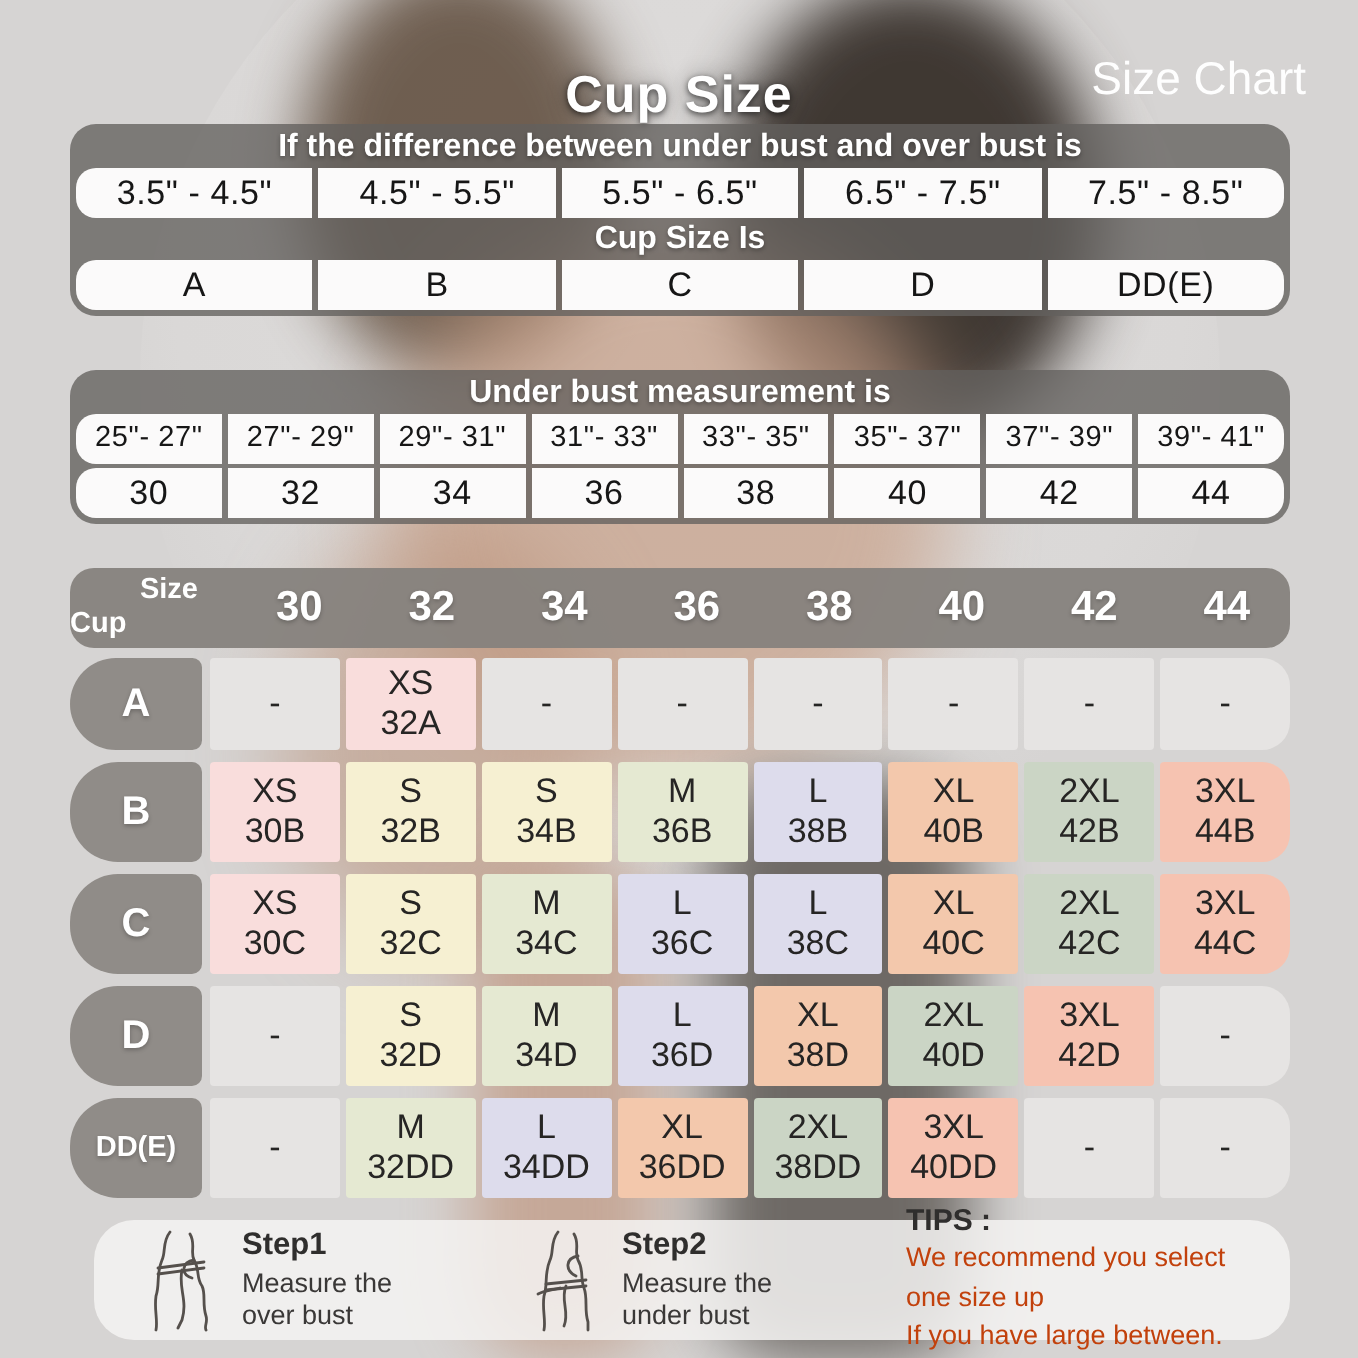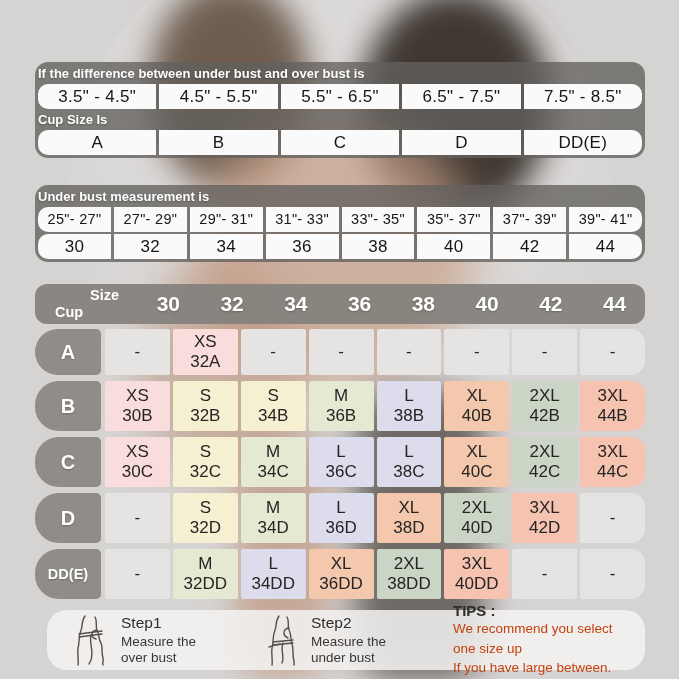--- a/index.html
+++ b/index.html
@@ -27,32 +27,32 @@
   .sec-title{position:absolute;left:0;width:100%;text-align:center;color:#fff;font-size:26px;font-weight:bold;
     text-shadow:0 1px 3px rgba(0,0,0,.65),0 0 10px rgba(0,0,0,.35);letter-spacing:.5px;}
   .sec-title.cup{top:32px;}
   .sec-title.band{top:155px;}
   
   .tbl{position:absolute;left:35px;width:610px;box-sizing:border-box;
     background:rgba(99,96,93,.78);border-radius:13px;padding:3px;
     display:flex;flex-direction:column;gap:2px;}
   .tbl.cup{top:62px;}
   .tbl.band{top:185px;}
-  .strip{height:17px;line-height:17px;text-align:left;color:#fff;font-size:13px;font-weight:600;
+  .strip{height:17px;line-height:17px;text-align:center;color:#fff;font-size:16px;font-weight:600;
     text-shadow:0 1px 2px rgba(0,0,0,.3);}
   .cells{display:flex;gap:3px;}
   .cells .cell{flex:1;background:#fbfafa;height:25px;line-height:25px;text-align:center;
     font-size:17px;color:#161616;font-weight:500;letter-spacing:.3px;white-space:nowrap;}
   .cells .cell:first-child{border-radius:10px 0 0 10px;}
   .cells .cell:last-child{border-radius:0 10px 10px 0;}
   .tbl.band .cells .cell{font-size:14.5px;}
   .tbl.band .cells.nums .cell{font-size:17px;}
   
   .matrix-header{position:absolute;left:35px;top:284px;width:610px;height:40px;
-    background:rgba(134,130,125,.95);border-radius:12px;display:flex;gap:17px;box-sizing:border-box;padding-left:20px;}
+    background:rgba(134,130,125,.95);border-radius:12px;display:flex;gap:17px;box-sizing:border-box;}
   .corner{width:66px;position:relative;flex:none;color:#fff;}
   .corner .c-top{position:absolute;top:3px;right:2px;font-size:14.5px;font-weight:600;}
   .corner .c-bottom{position:absolute;bottom:4px;left:0;font-size:14.5px;font-weight:600;}
   .hcols{flex:1;display:flex;gap:3px;}
   .hcols .hcol{flex:1;color:#fff;font-size:21px;font-weight:bold;text-align:center;line-height:40px;
     text-shadow:0 1px 2px rgba(0,0,0,.25);}
   .matrix-rows{position:absolute;left:35px;top:329px;width:610px;display:flex;flex-direction:column;gap:6px;}
   .mrow{display:flex;gap:4px;height:50px;}
   .mrow.first{height:46px;}
   .rlabel{width:66px;flex:none;background:rgba(140,136,132,.95);border-radius:24px 5px 5px 24px;
@@ -63,21 +63,21 @@
   .mcell{flex:1;display:flex;flex-direction:column;align-items:center;justify-content:center;
     font-size:17px;line-height:1.18;color:#262524;font-weight:500;border-radius:2px;}
   .mcell:last-child{border-radius:2px 14px 14px 2px;}
   .mcell .ln{white-space:nowrap;}
   
   .footer{position:absolute;left:47px;top:610px;width:598px;height:60px;box-sizing:border-box;
     background:rgba(245,243,242,.85);border-radius:20px;display:flex;align-items:center;
     padding:0 18px;color:#2f2e2d;}
   .step{display:flex;align-items:center;gap:12px;width:190px;flex:none;}
   .step svg{flex:none;}
-  .step-label{font-size:15.5px;font-weight:normal;margin-bottom:2px;}
+  .step-label{font-size:15.5px;font-weight:bold;margin-bottom:2px;}
   .step-desc{font-size:13.5px;line-height:1.22;color:#3a3837;}
   .tips{margin-left:8px;}
   .tips-label{font-size:15px;font-weight:bold;margin-bottom:0;}
   .tips-line{font-size:13.5px;line-height:1.45;color:#c2410c;}
 </style>
 </head>
 <body>
 
 <div class="page">
 
@@ -86,21 +86,23 @@
     <div class="ph ph-hair-left"></div>
     <div class="ph ph-hair-right"></div>
     <div class="ph ph-skin"></div>
     <div class="ph ph-skin2"></div>
     <div class="ph ph-leg"></div>
     <div class="ph ph-dress"></div>
   </div>
 
   <div class="content">
 
-
+    <div class="sheet-title">Size Chart</div>
+
+    <div class="sec-title cup">Cup Size</div>
     <div class="tbl cup">
       <div class="strip">If the  difference between under bust and over bust is</div>
       <div class="cells">
           <div class="cell">3.5" -  4.5"</div>
           <div class="cell">4.5" -  5.5"</div>
           <div class="cell">5.5" -  6.5"</div>
           <div class="cell">6.5" -  7.5"</div>
           <div class="cell">7.5" -  8.5"</div>
         </div>
       <div class="strip">Cup Size Is</div>

